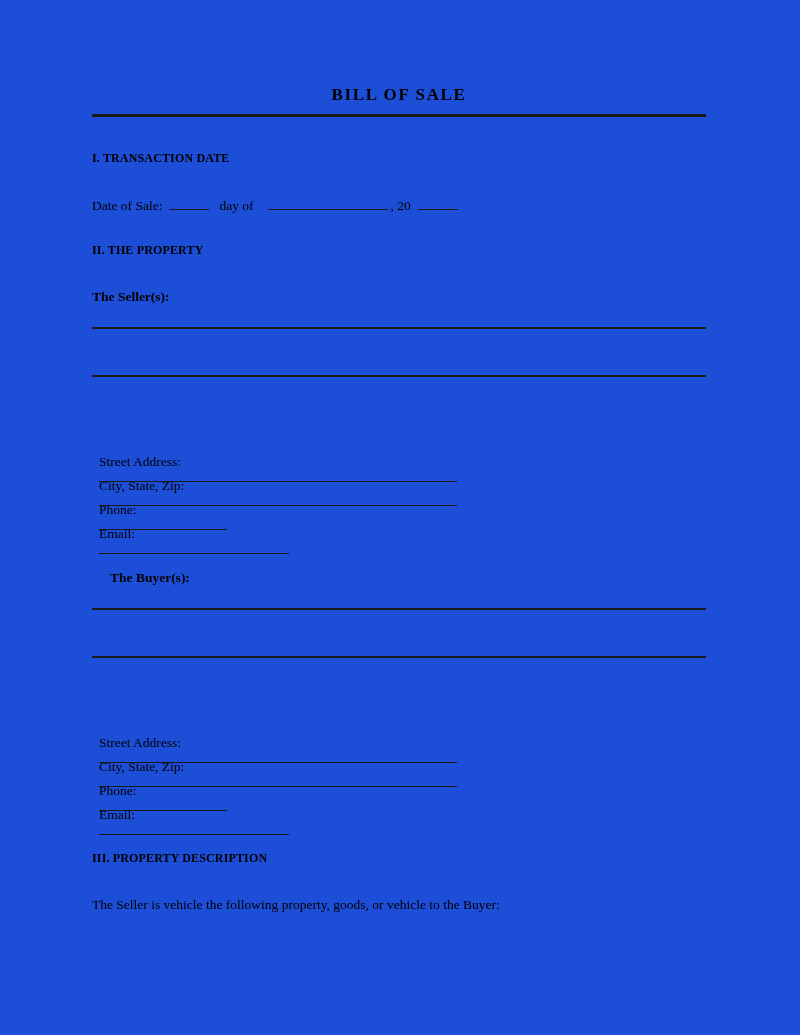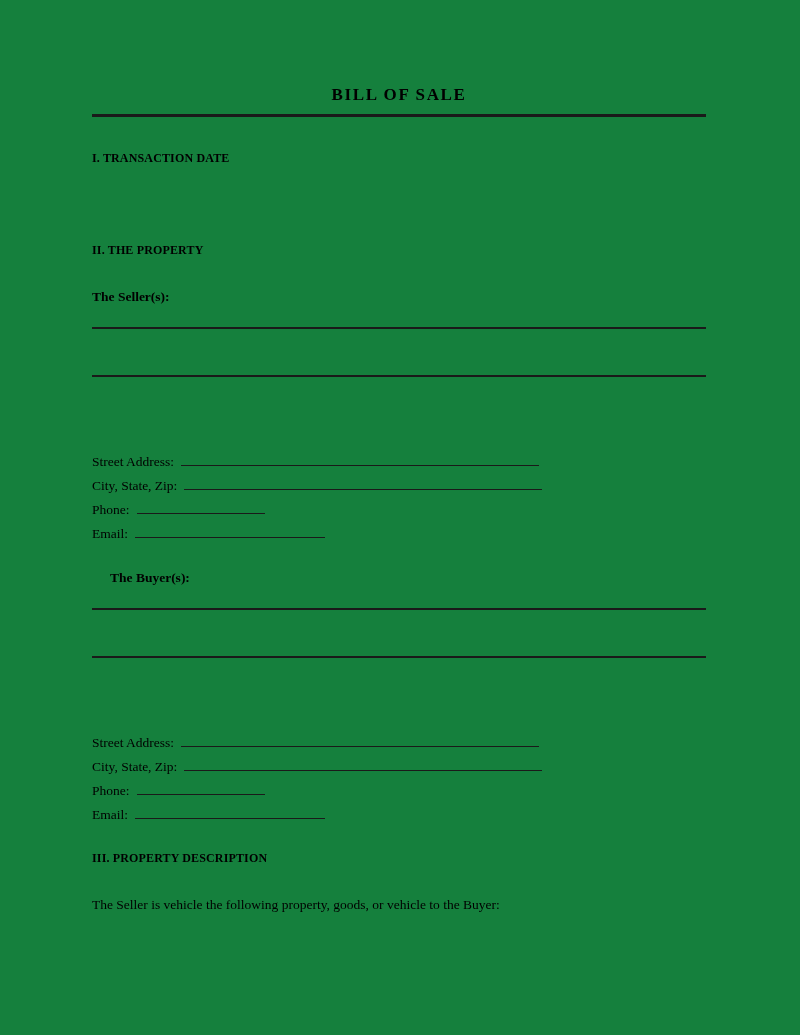--- a/index.html
+++ b/index.html
@@ -10,21 +10,21 @@
   }
   body {
     font-family: "Liberation Serif", "DejaVu Serif", serif;
     color: #000000;
     -webkit-font-smoothing: antialiased;
   }
   .page {
     position: relative;
     width: 800px;
     height: 1035px;
-    background: #15803d;
+    background: #1d4ed8;
     overflow: hidden;
   }
   .doc-title {
     position: absolute;
     left: 92px;
     top: 84px;
     width: 614px;
     text-align: center;
     font-size: 17px;
     font-weight: bold;
@@ -73,20 +73,21 @@
   }
   
   .field-row {
     position: absolute;
     left: 92px;
     font-size: 13.5px;
     line-height: 17px;
     white-space: nowrap;
     display: flex;
     align-items: baseline;
+    flex-direction: column;
   }
   .field-label {
     display: inline-block;
   }
   .blank {
     display: inline-block;
     border-bottom: 1.6px solid #1a1a1a;
     height: 11px;
     margin-left: 7px;
     margin-right: 3px;
@@ -109,20 +110,28 @@
 </head>
 <body>
 
 <div class="page">
 
   <div class="doc-title">BILL OF SALE</div>
   <div class="title-rule"></div>
 
   <div class="section-heading" style="top:150px;">I. TRANSACTION DATE</div>
 
+  <div class="date-line" style="top:197px;">
+    <span class="seg">Date of Sale:</span>
+    <span class="blank" style="width:40px;"></span>
+    <span class="seg gap-left gap-right">day of</span>
+    <span class="blank" style="width:120px;"></span>
+    <span class="seg">, 20</span>
+    <span class="blank" style="width:40px;"></span>
+  </div>
 
   <div class="section-heading" style="top:242px;">II. THE PROPERTY</div>
 
   <div class="party-heading" style="top:288px;">The Seller(s):</div>
 
   <div class="name-rule" style="top:327px;"></div>
   <div class="name-rule" style="top:375px;"></div>
 
   <div class="field-row" style="top:453px;">
     <span class="field-label">Street Address:</span>

